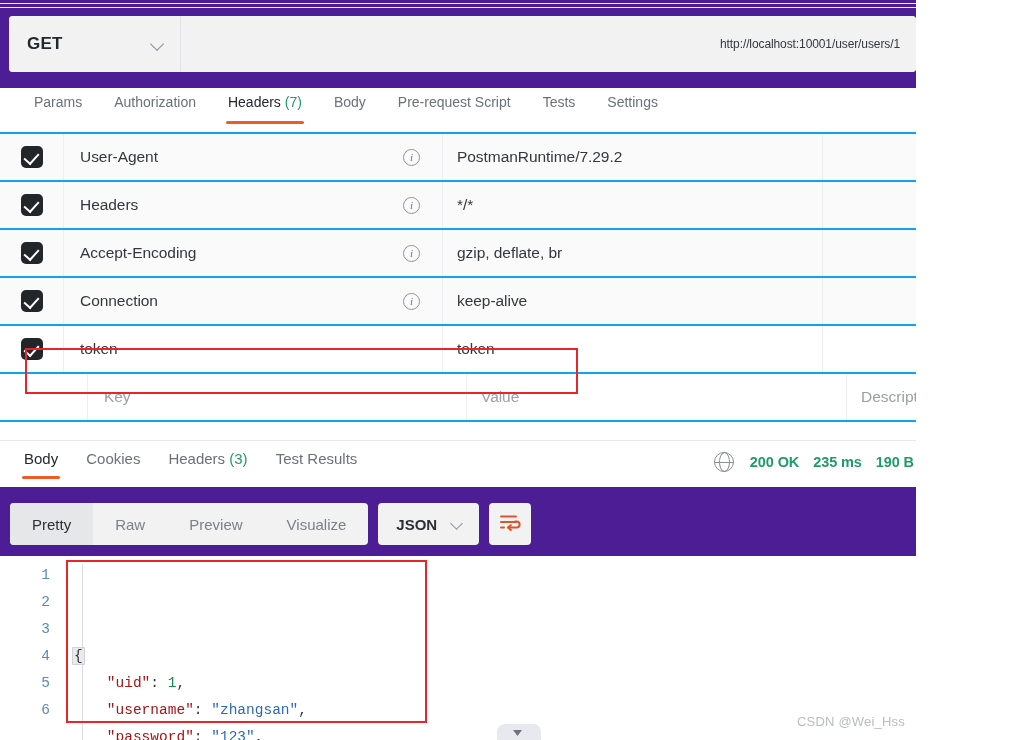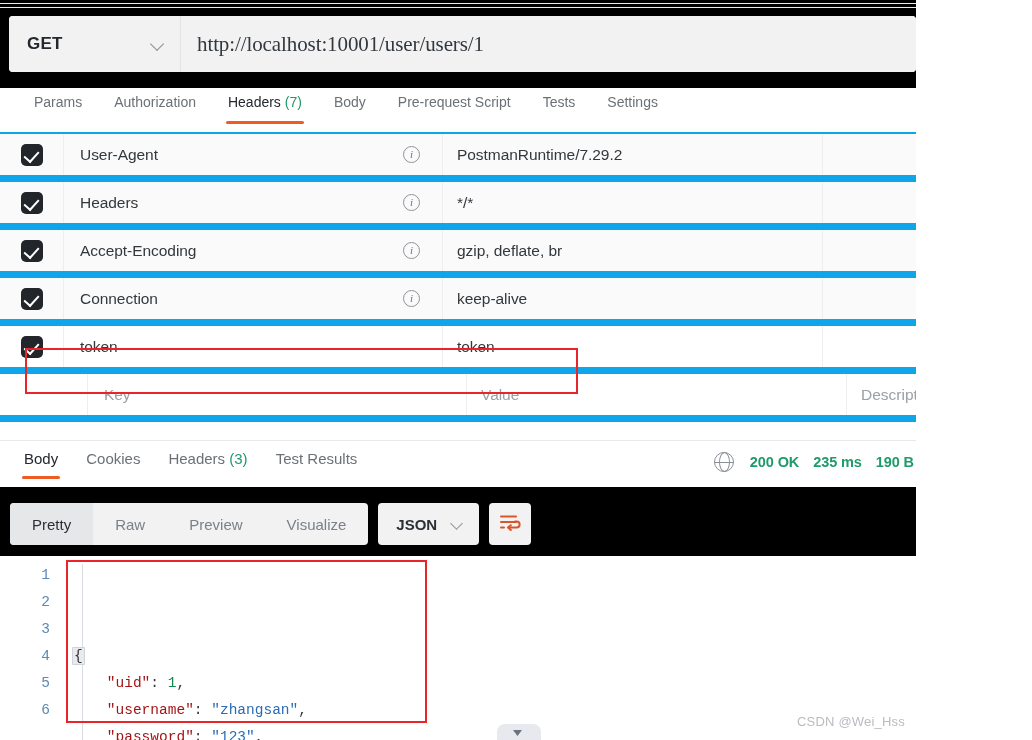--- a/index.html
+++ b/index.html
@@ -10,21 +10,21 @@
     overflow: hidden;
     background: #ffffff;
     font-family: "Liberation Sans", sans-serif;
     color: #2f3338;
   }
 
   .app {
     position: relative;
     width: 916px;
     height: 740px;
-    background: #000000;
+    background: #4c1d95;
   }
 
   
   .top-rule {
     position: absolute;
     left: 0; right: 0;
     height: 1px;
     background: #ebedf0;
   }
   .top-rule.a { top: 3px; }
@@ -71,27 +71,28 @@
     width: 9px; height: 9px;
     border-right: 1.6px solid #8a9099;
     border-bottom: 1.6px solid #8a9099;
     transform: rotate(45deg);
   }
   .url-input {
     flex: 1;
     display: flex;
     align-items: center;
     padding: 0 16px;
-    font-size: 21px;
+    font-size: 12px;
     color: #33383d;
     background: #f2f2f3;
     border: none;
     outline: none;
-    font-family: Liberation Serif, serif;
+    font-family: Liberation Sans, sans-serif;
     letter-spacing: -.1px;
+    text-align: right;
   }
 
   
   .req-tabs {
     position: absolute;
     left: 0;
     top: 88px;
     right: 0;
     height: 44px;
     display: flex;
@@ -134,21 +135,21 @@
     position: absolute;
     left: 0; right: 0;
     top: -39px;          
     width: 1032px;
   }
   .row {
     position: relative;
     display: flex;
     align-items: center;
     height: 48px;
-    border-bottom: 7px solid #0ea5e9;
+    border-bottom: 2px solid #0ea5e9;
     background: #fafafa;
   }
   .row.blank { background: #ffffff; padding-left: 24px; }
   .row.white { background: #ffffff; }
 
   .c-check {
     width: 64px;
     flex: 0 0 64px;
     display: flex;
     align-items: center;

